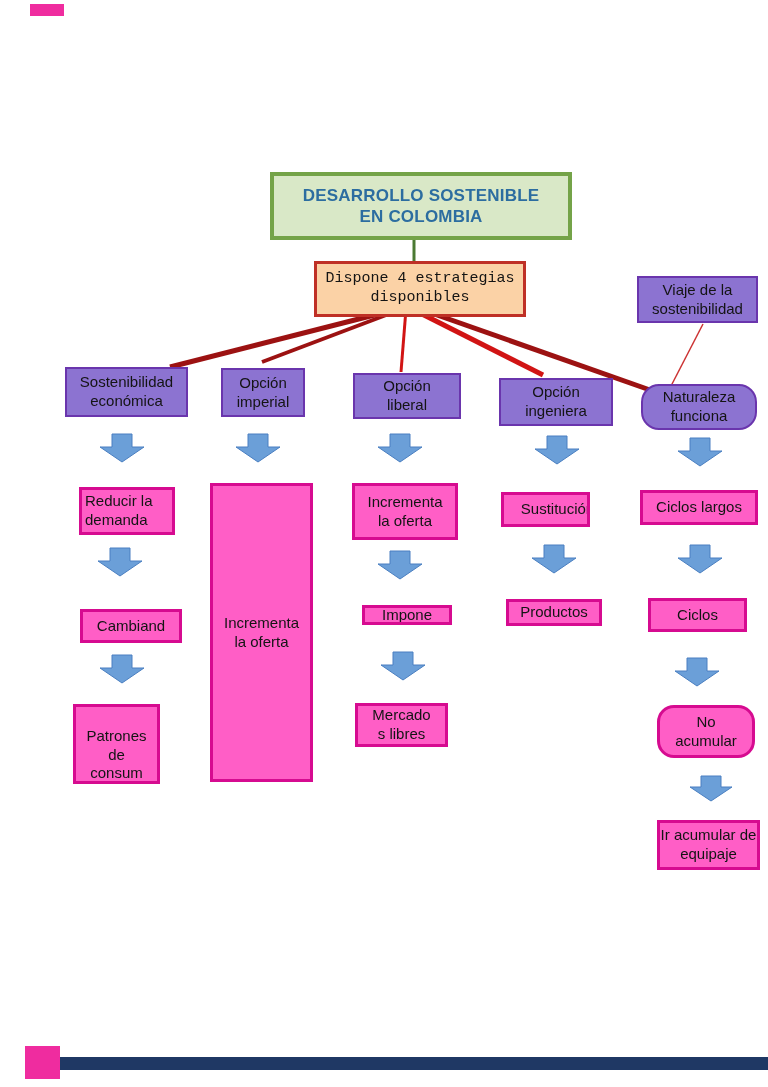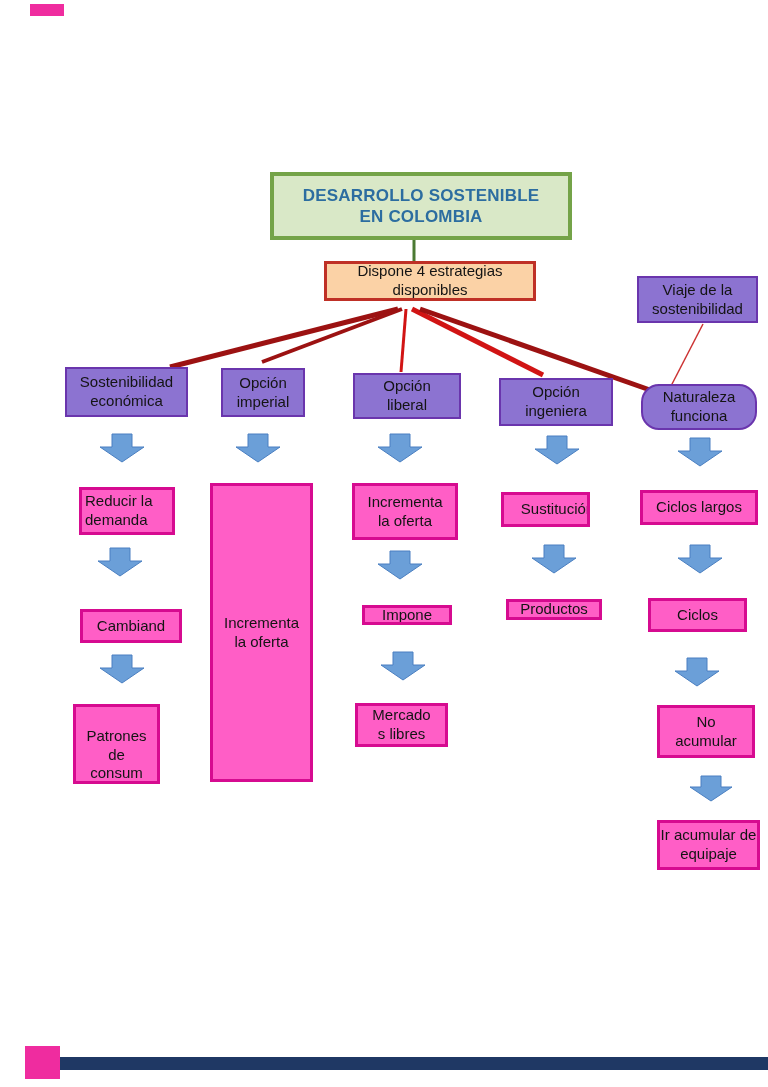--- a/index.html
+++ b/index.html
@@ -60,21 +60,21 @@
       <path d="M393 652 h20 v13 h12 l-22 15 -22 -15 h12 z"></path>
       <path d="M687 658 h20 v13 h12 l-22 15 -22 -15 h12 z"></path>
 
       <path d="M701 776 h20 v11 h11 l-21 14 -21 -14 h11 z"></path>
     </g>
   </svg>
 
   <div class="node title-box" style="left:270px;top:140px;width:302px;height:68px;margin-top:32px;">DESARROLLO SOSTENIBLE
 EN COLOMBIA</div>
 
-  <div class="node orange" style="left:324px;top:261px;width:212px;height:40px;">Dispone 4 estrategias
+  <div class="node orange" style="left:314px;top:261px;width:212px;height:56px;font-family:Liberation Mono, monospace;">Dispone 4 estrategias
 disponibles</div>
 
   <div class="node purple" style="left:637px;top:276px;width:121px;height:47px;">Viaje de la
 sostenibilidad</div>
 
   <div class="node purple" style="left:65px;top:367px;width:123px;height:50px;">Sostenibilidad
 económica</div>
   <div class="node purple" style="left:221px;top:368px;width:84px;height:49px;">Opción
 imperial</div>
   <div class="node purple" style="left:353px;top:373px;width:108px;height:46px;">Opción
@@ -88,30 +88,30 @@
 demanda</div>
   <div class="node pink" style="left:210px;top:483px;width:103px;height:299px;">Incrementa
 la oferta</div>
   <div class="node pink" style="left:352px;top:483px;width:106px;height:57px;">Incrementa
 la oferta</div>
   <div class="node pink" style="left:501px;top:492px;width:89px;height:35px;padding-left:24px;">Sustitución</div>
   <div class="node pink" style="left:640px;top:490px;width:118px;height:35px;">Ciclos largos</div>
 
   <div class="node pink" style="left:80px;top:609px;width:102px;height:34px;">Cambiand</div>
   <div class="node pink" style="left:362px;top:605px;width:90px;height:20px;">Impone</div>
-  <div class="node pink" style="left:506px;top:599px;width:96px;height:21px;">Productos</div>
+  <div class="node pink" style="left:506px;top:599px;width:96px;height:27px;">Productos</div>
   <div class="node pink" style="left:648px;top:598px;width:99px;height:34px;">Ciclos</div>
 
   <div class="node pink" style="left:73px;top:704px;width:87px;height:80px;align-items:flex-start;padding-top:20px;">Patrones
 de
 consum
 o</div>
   <div class="node pink" style="left:355px;top:703px;width:93px;height:44px;">Mercado
 s libres</div>
-  <div class="node pink" style="left:657px;top:705px;width:98px;height:53px;">No
+  <div class="node pink" style="left:657px;top:705px;width:98px;height:53px;border-radius:17px;">No
 acumular</div>
   <div class="node pink" style="left:657px;top:820px;width:103px;height:50px;">Ir acumular de
 equipaje</div>
 
   <div class="deco pink-block" style="left:30px;top:4px;width:34px;height:12px;"></div>
   <div class="deco navy-bar" style="left:25px;top:1057px;width:743px;height:13px;"></div>
   <div class="deco pink-block" style="left:25px;top:1046px;width:35px;height:33px;"></div>
 
 </div>
 

